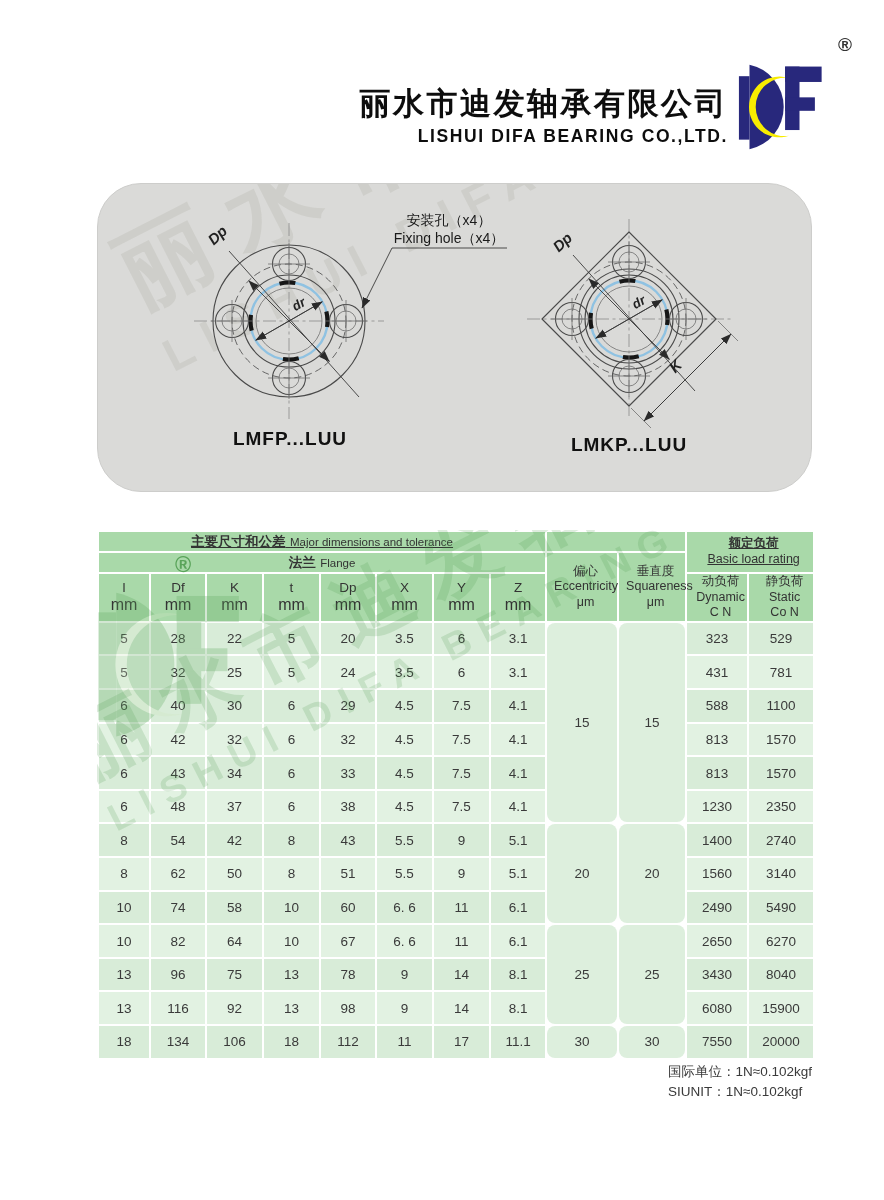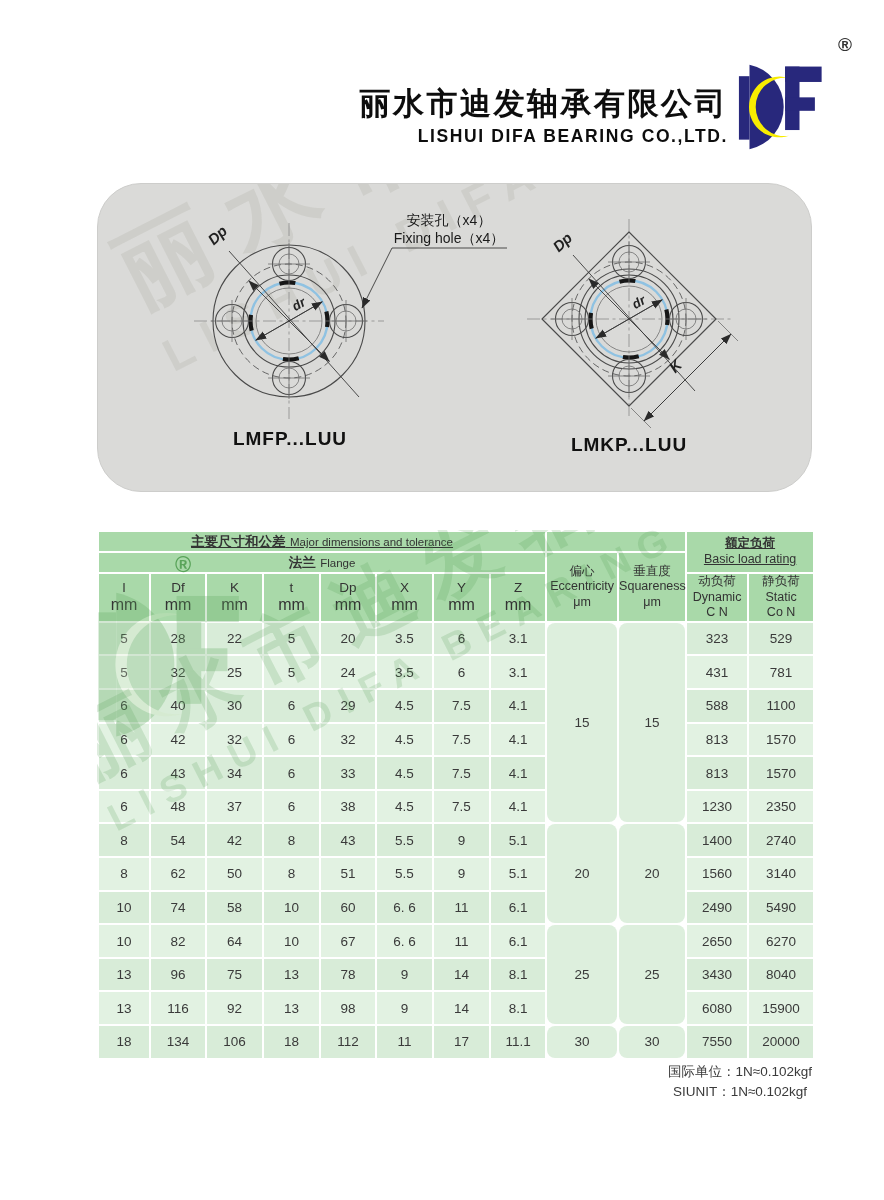--- a/index.html
+++ b/index.html
@@ -45,38 +45,38 @@
   table{border-collapse:separate;border-spacing:2px;width:718px;table-layout:fixed;}
   th,td{text-align:center;vertical-align:middle;padding:0;}
   thead th{background:#a9d9a9;font-weight:normal;color:#333;}
   th.h1{height:18px;text-decoration:underline;}
   th.h2{height:18px;}
   th.h3{height:44px;}
   .gh-cn{font-weight:bold;font-size:13.5px;}
   .gh-en{font-size:11.5px;}
   .colname{font-size:13.5px;line-height:1.15;display:block;}
   .colunit{font-size:16px;line-height:1.15;display:block;}
-  .tri{font-size:12.5px;line-height:1.25;display:block;}
+  .tri{font-size:12.5px;line-height:1.25;display:block;padding-left:7px;}
   tbody td{font-size:13.5px;color:#3a3a3a;height:31.6px;}
   tr.r-odd td{background:#d8ecd8;}
   tr.r-even td{background:#e2f2e2;}
   td.mcell{background:#ddefdd !important;border-radius:8px;}
 
   .wm-table{position:absolute;left:0;top:0;width:718px;height:530px;overflow:hidden;
             pointer-events:none;z-index:3;}
   .wm-table-text{position:absolute;left:-10px;top:170px;width:1000px;transform:rotate(-27deg);
             transform-origin:0 50%;color:rgba(70,150,70,0.18);font-weight:bold;white-space:nowrap;}
   .wm-table-text .l1{font-size:78px;letter-spacing:20px;}
   .wm-table-text .l2{font-size:38px;letter-spacing:12px;}
   .wm-logo{position:absolute;left:-2px;top:18px;width:170px;height:230px;opacity:0.28;}
   .wm-reg{position:absolute;left:78px;top:22px;font-size:22px;font-weight:bold;
           color:rgba(70,150,70,0.8);}
 
   
-  .footnote{position:absolute;top:1062px;right:72px;text-align:center;font-size:13.5px;
+  .footnote{position:absolute;top:1062px;right:72px;text-align:left;font-size:13.5px;
             color:#3a3a3a;line-height:1.45;}
 </style>
 </head>
 <body>
 
 <div class="page">
 
   <div class="company-cn">丽水市迪发轴承有限公司</div>
   <div class="company-en">LISHUI DIFA BEARING CO.,LTD.</div>
   <div class="reg">®</div>

